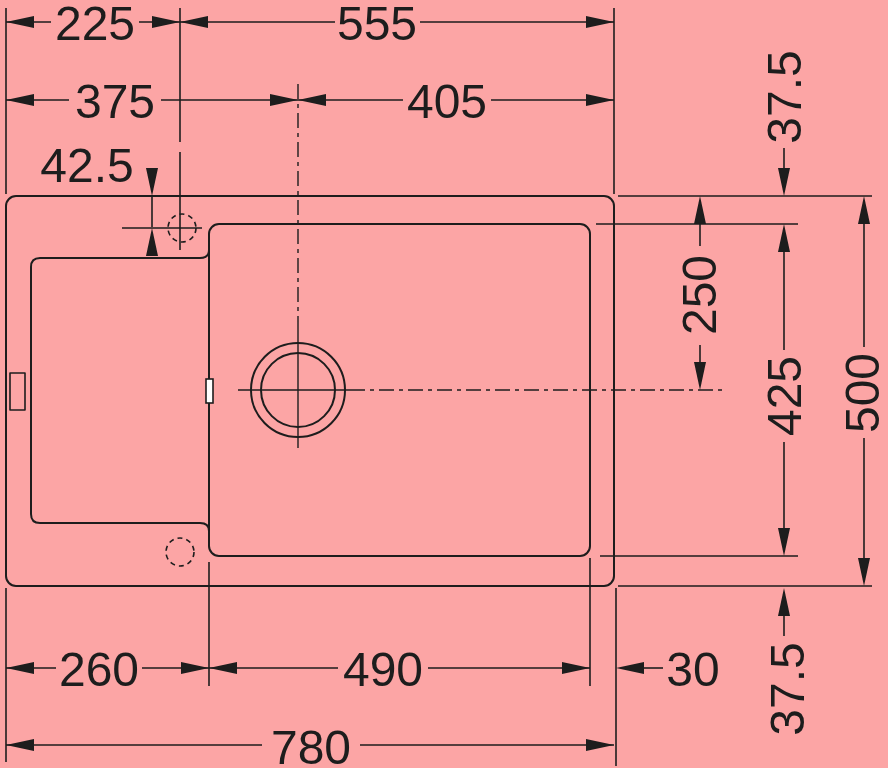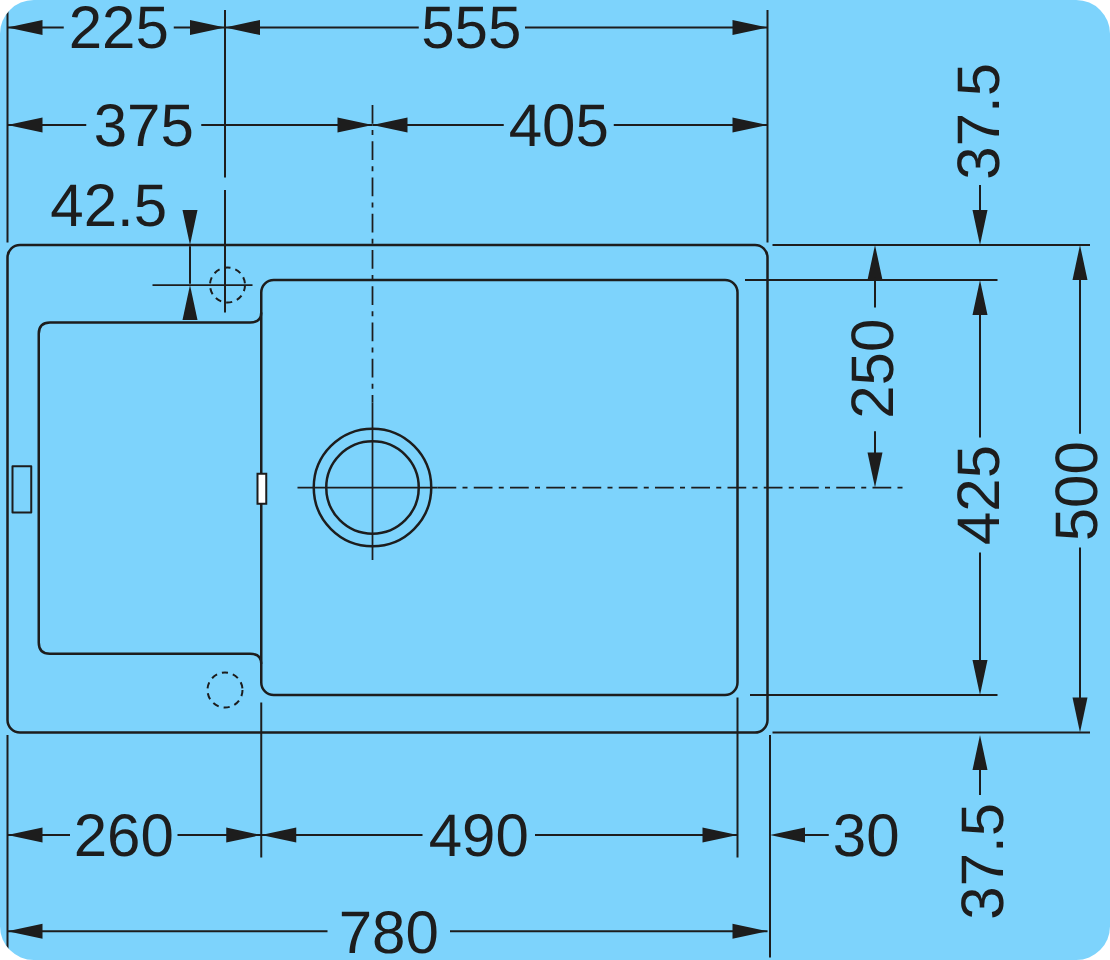--- a/index.html
+++ b/index.html
@@ -1,16 +1,16 @@
 <!DOCTYPE html>
 <html><head>
 <meta charset="utf-8">
 <style>
   html,body{margin:0;padding:0;background:#ffffff;}
-  .canvas{width:888px;height:768px;background:#7dd3fc;position:relative;overflow:hidden;border-radius:27px;}
+  .canvas{width:888px;height:768px;background:#fca5a5;position:relative;overflow:hidden;}
   svg{display:block;}
   .ol{fill:none;stroke:#1d1d1d;stroke-width:2;stroke-linejoin:round;}
   .thin{stroke-width:1.6;}
   .dim{fill:none;stroke:#1d1d1d;stroke-width:1.6;}
   .hole{fill:none;stroke:#1d1d1d;stroke-width:1.6;stroke-dasharray:5 4;}
   .cl{fill:none;stroke:#1d1d1d;stroke-width:1.4;stroke-dasharray:15 5 4 5;}
   .sol{fill:none;stroke:#1d1d1d;stroke-width:1.4;}
   .arw{fill:#1d1d1d;stroke:none;}
   .mask{fill:#ffffff;stroke:#1d1d1d;stroke-width:1.6;}
   text{font-family:"Liberation Sans","DejaVu Sans",sans-serif;font-size:48px;fill:#1d1d1d;

